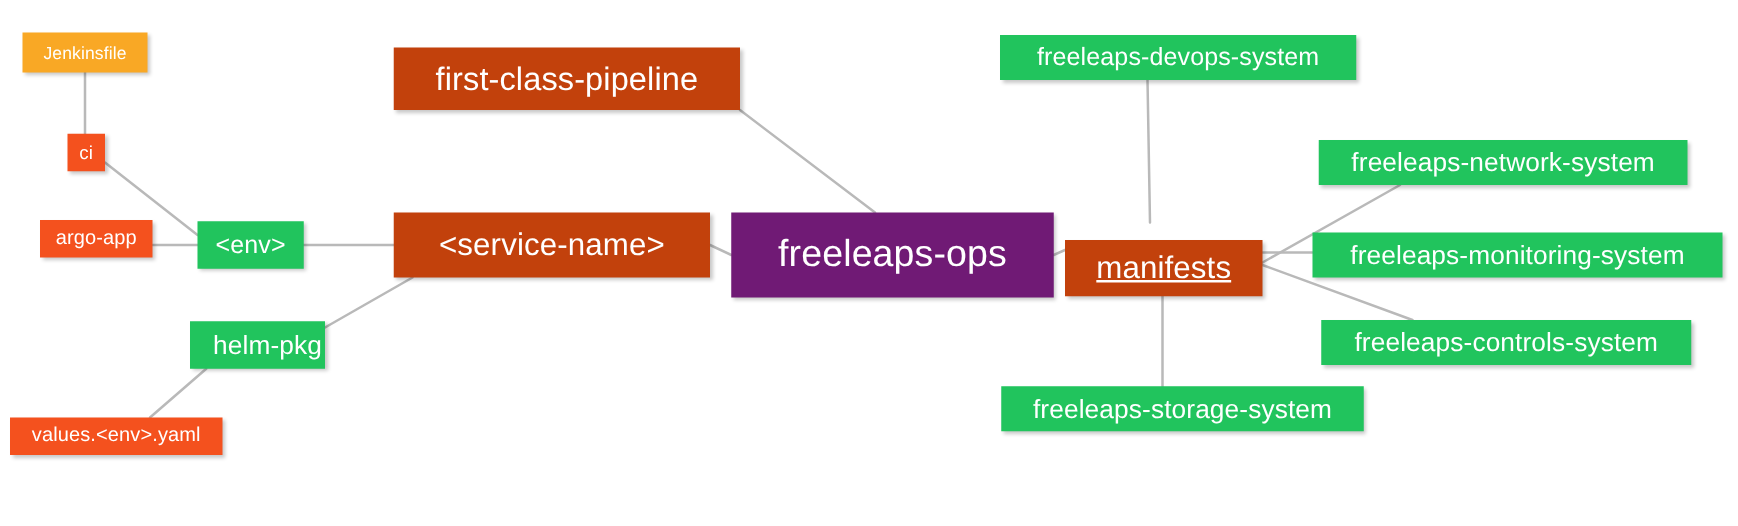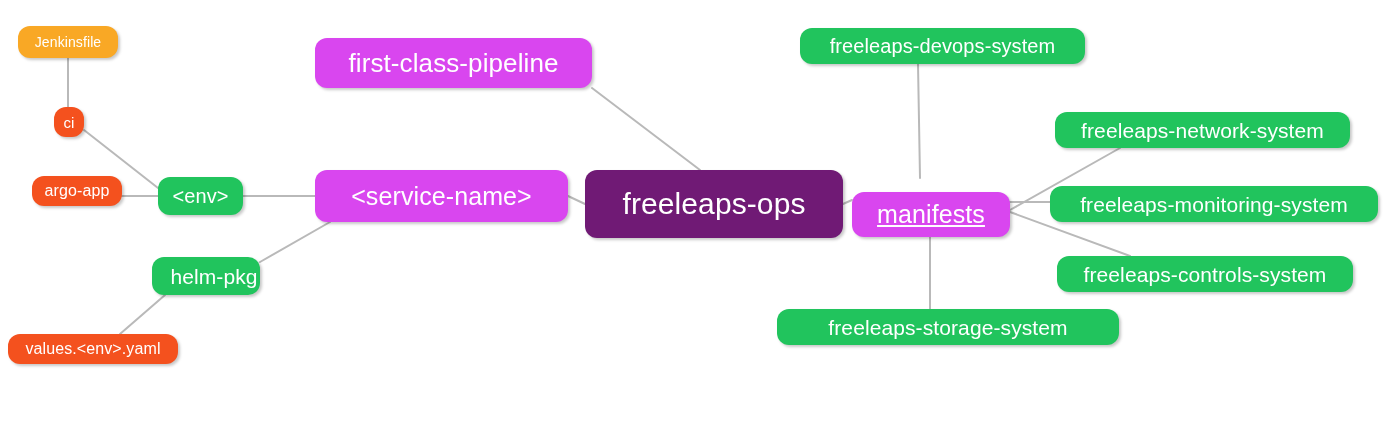--- a/index.html
+++ b/index.html
@@ -26,29 +26,29 @@
     width: 1390px;
     height: 421px;
     pointer-events: none;
   }
   .node {
     position: absolute;
     box-sizing: border-box;
     display: flex;
     align-items: center;
     justify-content: center;
-    border-radius: 12px;
+    border-radius: 0;
     color: #ffffff;
     white-space: nowrap;
     line-height: 1;
     box-shadow: 2px 2px 3px rgba(0,0,0,0.22);
     letter-spacing: 0.1px;
   }
   .n-root   { background: #701a75; }
-  .n-blue   { background: #d946ef; }
+  .n-blue   { background: #c2410c; }
   .n-green  { background: #21c45d; }
   .n-red    { background: #f4511e; }
   .n-orange { background: #f9a825; }
 </style>
 </head>
 <body>
 
 <div id="canvas">
   <svg id="edges" viewBox="0 0 1390 421" width="1390" height="421" xmlns="http://www.w3.org/2000/svg">
       <line x1="585" y1="204" x2="568" y2="196" stroke="#b9b9b9" stroke-width="2" stroke-linecap="round"></line>
@@ -74,15 +74,15 @@
       <div class="node n-red" style="left: 54px; top: 107px; width: 30px; height: 30px; font-size: 15px;">ci</div>
       <div class="node n-orange" style="left: 18px; top: 26px; width: 100px; height: 32px; font-size: 14px;">Jenkinsfile</div>
       <div class="node n-red" style="left: 32px; top: 176px; width: 90px; height: 30px; font-size: 16px;">argo-app</div>
       <div class="node n-green" style="left: 152px; top: 257px; width: 108px; height: 38px; font-size: 21px; padding-left: 16px;">helm-pkg</div>
       <div class="node n-red" style="left: 8px; top: 334px; width: 170px; height: 30px; font-size: 16px;">values.&lt;env&gt;.yaml</div>
       <div class="node n-blue" style="left: 852px; top: 192px; width: 158px; height: 45px; font-size: 25px; text-decoration: underline;">manifests</div>
       <div class="node n-green" style="left: 800px; top: 28px; width: 285px; height: 36px; font-size: 20px;">freeleaps-devops-system</div>
       <div class="node n-green" style="left: 1055px; top: 112px; width: 295px; height: 36px; font-size: 21px;">freeleaps-network-system</div>
       <div class="node n-green" style="left: 1050px; top: 186px; width: 328px; height: 36px; font-size: 21px;">freeleaps-monitoring-system</div>
       <div class="node n-green" style="left: 1057px; top: 256px; width: 296px; height: 36px; font-size: 21px;">freeleaps-controls-system</div>
-      <div class="node n-green" style="left: 777px; top: 309px; width: 342px; height: 36px; font-size: 21px;">freeleaps-storage-system</div>
+      <div class="node n-green" style="left: 801px; top: 309px; width: 290px; height: 36px; font-size: 21px;">freeleaps-storage-system</div>
     </div>
 </div>
 
 </body></html>

